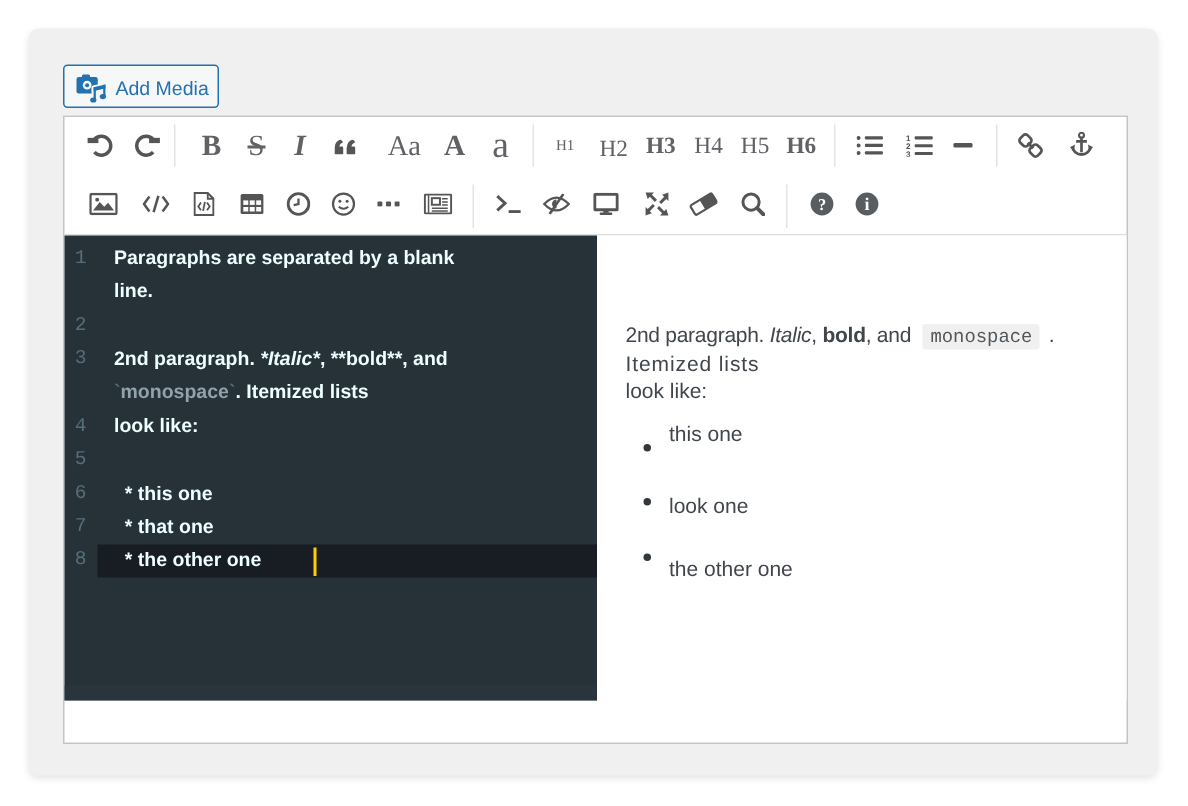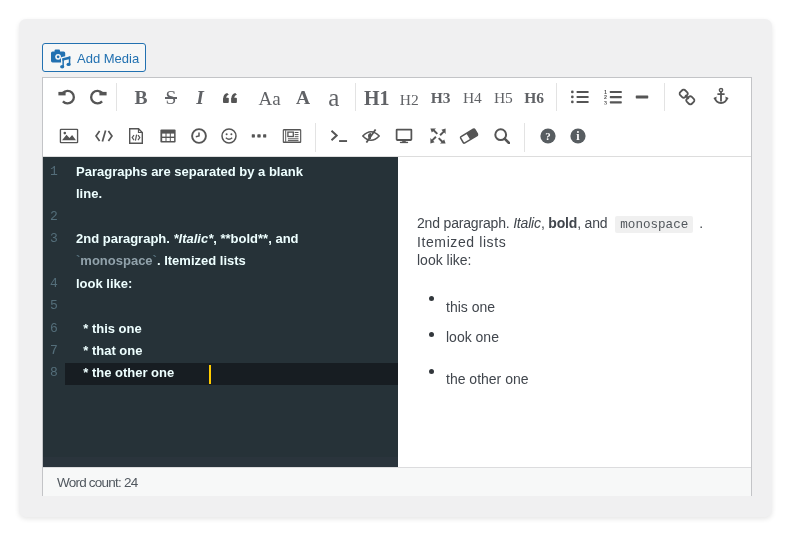--- a/index.html
+++ b/index.html
@@ -86,21 +86,21 @@
           <path d="M0.3 5.8 C 0.1 2.7 1.5 0.8 4.2 0 L 5.8 1.8 C 3.8 2.5 3.1 3.6 3.2 5.8 Z"></path>
           <rect x="8.1" y="4.7" width="5.8" height="5.3" rx="0.9"></rect>
           <path d="M8.4 5.8 C 8.2 2.7 9.6 0.8 12.3 0 L 13.9 1.8 C 11.9 2.5 11.2 3.6 11.3 5.8 Z"></path>
         </g>
       </svg>
     </span>
   <span class="tx" style="left:269.6px;top:98px;font-size:19px">Aa</span>
   <span class="tx" style="left:303.1px;top:98px;font-size:19.5px;font-weight:bold">A</span>
   <span class="tx" style="left:333.8px;top:97px;font-size:25px">a</span>
   <div class="sep sep1" style="left:354.5px"></div>
-  <span class="tx" style="left:376.8px;top:98.2px;font-size:20px;font-weight:bold">H1</span>
+  <span class="tx" style="left:376.8px;top:98.2px;font-size:10px;font-weight:normal">H1</span>
   <span class="tx" style="left:409.2px;top:100px;font-size:15.5px;font-weight:normal">H2</span>
   <span class="tx" style="left:440.6px;top:98.2px;font-size:15.5px;font-weight:bold">H3</span>
   <span class="tx" style="left:472.4px;top:98.2px;font-size:15.5px;font-weight:normal">H4</span>
   <span class="tx" style="left:503.4px;top:98.2px;font-size:15.5px;font-weight:normal">H5</span>
   <span class="tx" style="left:534.2px;top:98.2px;font-size:15.5px;font-weight:bold">H6</span>
   <div class="sep sep1" style="left:555.8px"></div>
   <span class="ic" style="left:580px;top:96.5px">
       <svg width="18" height="14" viewBox="0 0 18 14">
         <g fill="#555">
           <rect x="0" y="0.6" width="2.7" height="2.7" rx="1.3"></rect>
@@ -314,23 +314,20 @@
 
   * this one
   * that one
   * the other one</div>
     <div class="cursor"></div>
   </div>
 
   <div class="prev">
     <div class="p" style="top:56.6px;line-height:18.7px"><span style="letter-spacing:-0.18px">2nd paragraph. <i>Italic</i>, <b>bold</b>, and</span> <span class="chip">monospace</span> .<br><span style="letter-spacing:0.6px">Itemized lists</span><br>look like:</div>
     <div class="bullet" style="left:30.5px;top:139px"></div>
-    <div class="p" style="left:48px;top:142px">this one</div>
+    <div class="p" style="left:48px;top:124px">this one</div>
     <div class="bullet" style="left:30.5px;top:174.9px"></div>
     <div class="p" style="left:48px;top:172.3px">look one</div>
     <div class="bullet" style="left:30.5px;top:212px"></div>
     <div class="p" style="left:48px;top:214px">the other one</div>
   </div>
 
-  <div class="wordbar">
-      <span>Word count: 24</span>
-    </div>
 </div>
 
 </body></html>

